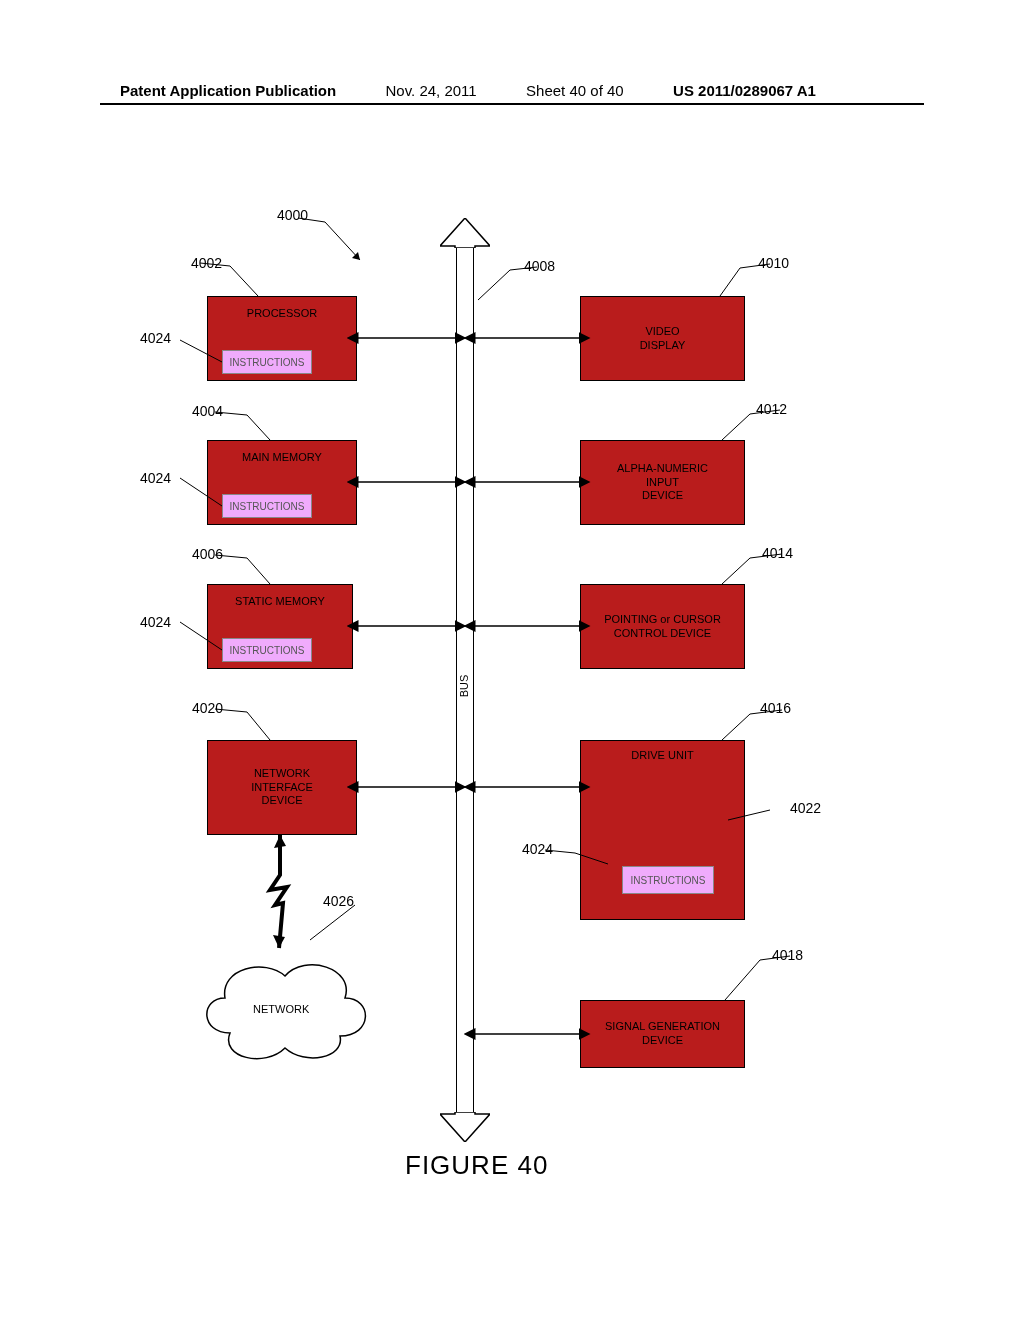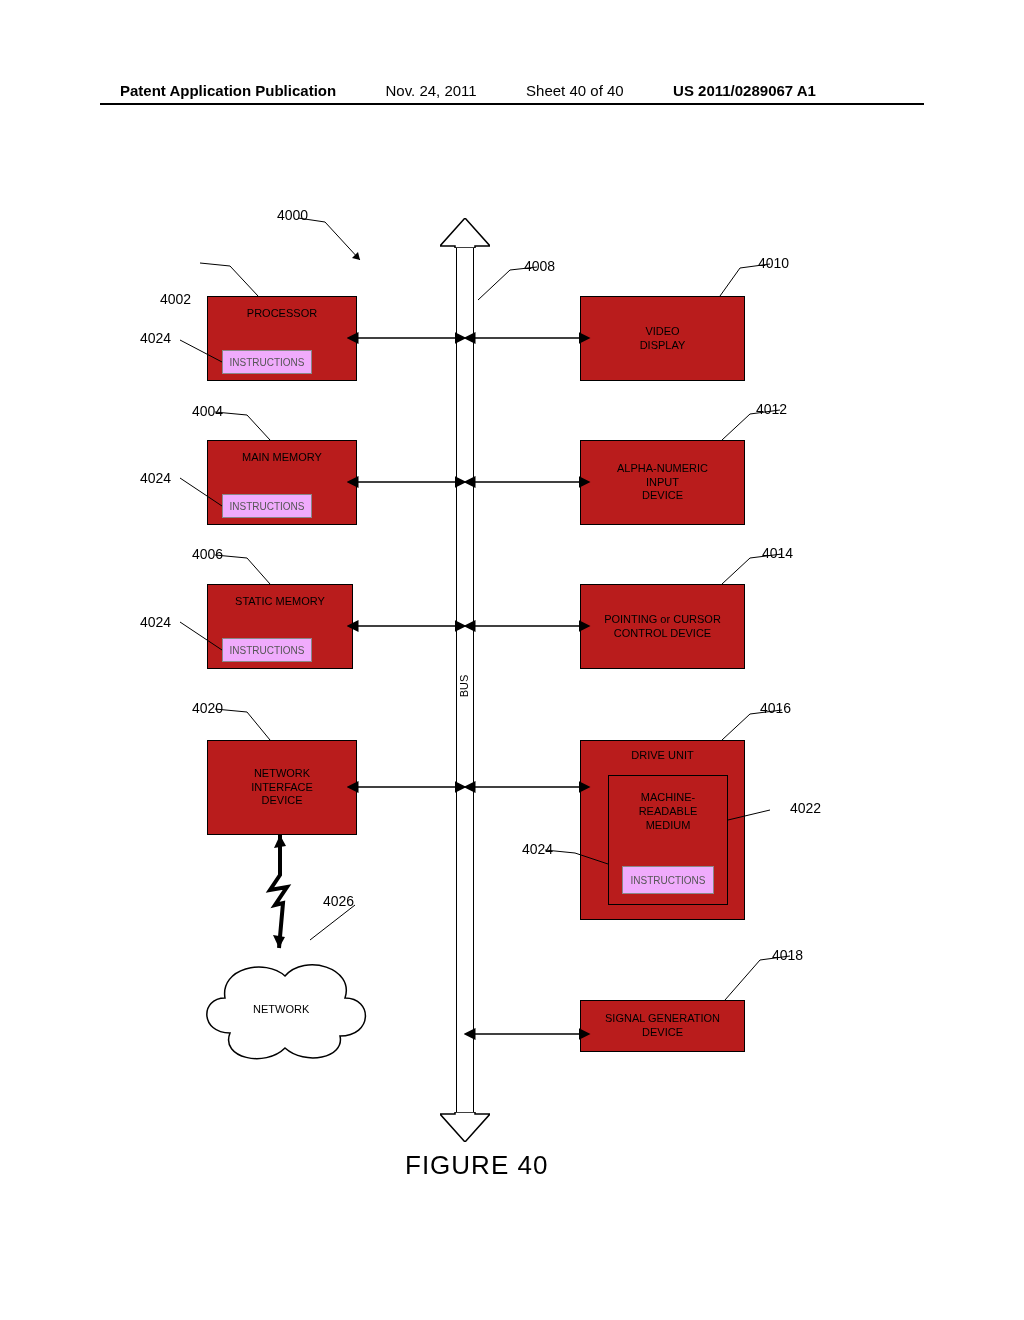--- a/index.html
+++ b/index.html
@@ -163,30 +163,25 @@
   </div>
 
   <div class="block" style="left:580px; top:584px; width:165px; height:85px;">
     <span>POINTING or CURSOR</span>
     <span>CONTROL DEVICE</span>
   </div>
 
   <div class="block" style="left:580px; top:740px; width:165px; height:180px;">
     <span style="position:absolute; top:8px; width:100%;">DRIVE UNIT</span>
   </div>
-  <div class="block" style="left:608px; top:775px; width:120px; height:130px; border-width:1px;">
-    <span style="position:relative; top:-28px;">MACHINE-</span>
-    <span style="position:relative; top:-28px;">READABLE</span>
-    <span style="position:relative; top:-28px;">MEDIUM</span>
-  </div>
   <div class="inner" style="left:622px; top:866px; width:92px; height:28px;">
     <span>INSTRUCTIONS</span>
   </div>
 
-  <div class="block" style="left:580px; top:1000px; width:165px; height:52px;">
+  <div class="block" style="left:580px; top:1000px; width:165px; height:68px;">
     <span>SIGNAL GENERATION</span>
     <span>DEVICE</span>
   </div>
 
   <svg style="position:absolute; left:0; top:0; width:1024px; height:1320px; pointer-events:none;">
     <defs>
       <marker id="arrL" markerWidth="8" markerHeight="8" refX="7" refY="4" orient="auto">
           <path d="M8,0 L0,4 L8,8 z" fill="#000"></path>
         </marker>
       <marker id="arrR" markerWidth="8" markerHeight="8" refX="1" refY="4" orient="auto">
@@ -247,21 +242,21 @@
     <line x1="770" y1="810" x2="728" y2="820" stroke="#000" stroke-width="1"></line>
 
     <line x1="575" y1="853" x2="608" y2="864" stroke="#000" stroke-width="1"></line>
     <line x1="545" y1="850" x2="575" y2="853" stroke="#000" stroke-width="1"></line>
 
     <line x1="760" y1="960" x2="725" y2="1000" stroke="#000" stroke-width="1"></line>
     <line x1="790" y1="956" x2="760" y2="960" stroke="#000" stroke-width="1"></line>
   </svg>
 
   <div class="label-ref" style="left:277px; top:207px;">4000</div>
-  <div class="label-ref" style="left:160px; top:255px;margin-top:36px;">4002</div>
+  <div class="label-ref" style="left:191px; top:255px;">4002</div>
   <div class="label-ref" style="left:140px; top:330px;">4024</div>
   <div class="label-ref" style="left:192px; top:403px;">4004</div>
   <div class="label-ref" style="left:140px; top:470px;">4024</div>
   <div class="label-ref" style="left:192px; top:546px;">4006</div>
   <div class="label-ref" style="left:140px; top:614px;">4024</div>
   <div class="label-ref" style="left:192px; top:700px;">4020</div>
   <div class="label-ref" style="left:323px; top:893px;">4026</div>
 
   <div class="label-ref" style="left:524px; top:258px;">4008</div>
   <div class="label-ref" style="left:758px; top:255px;">4010</div>

